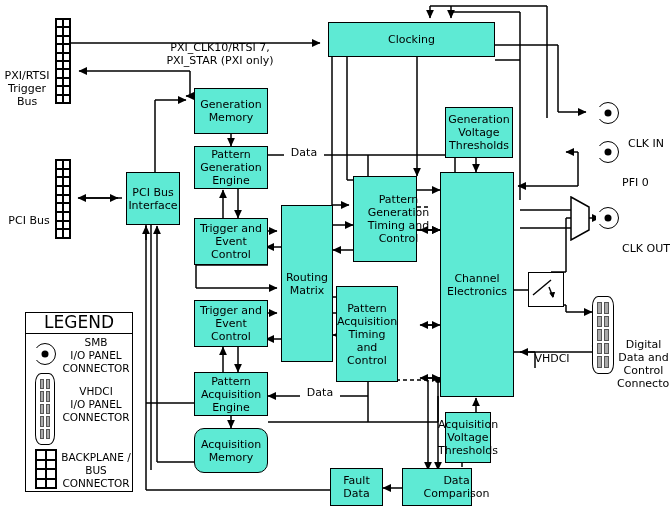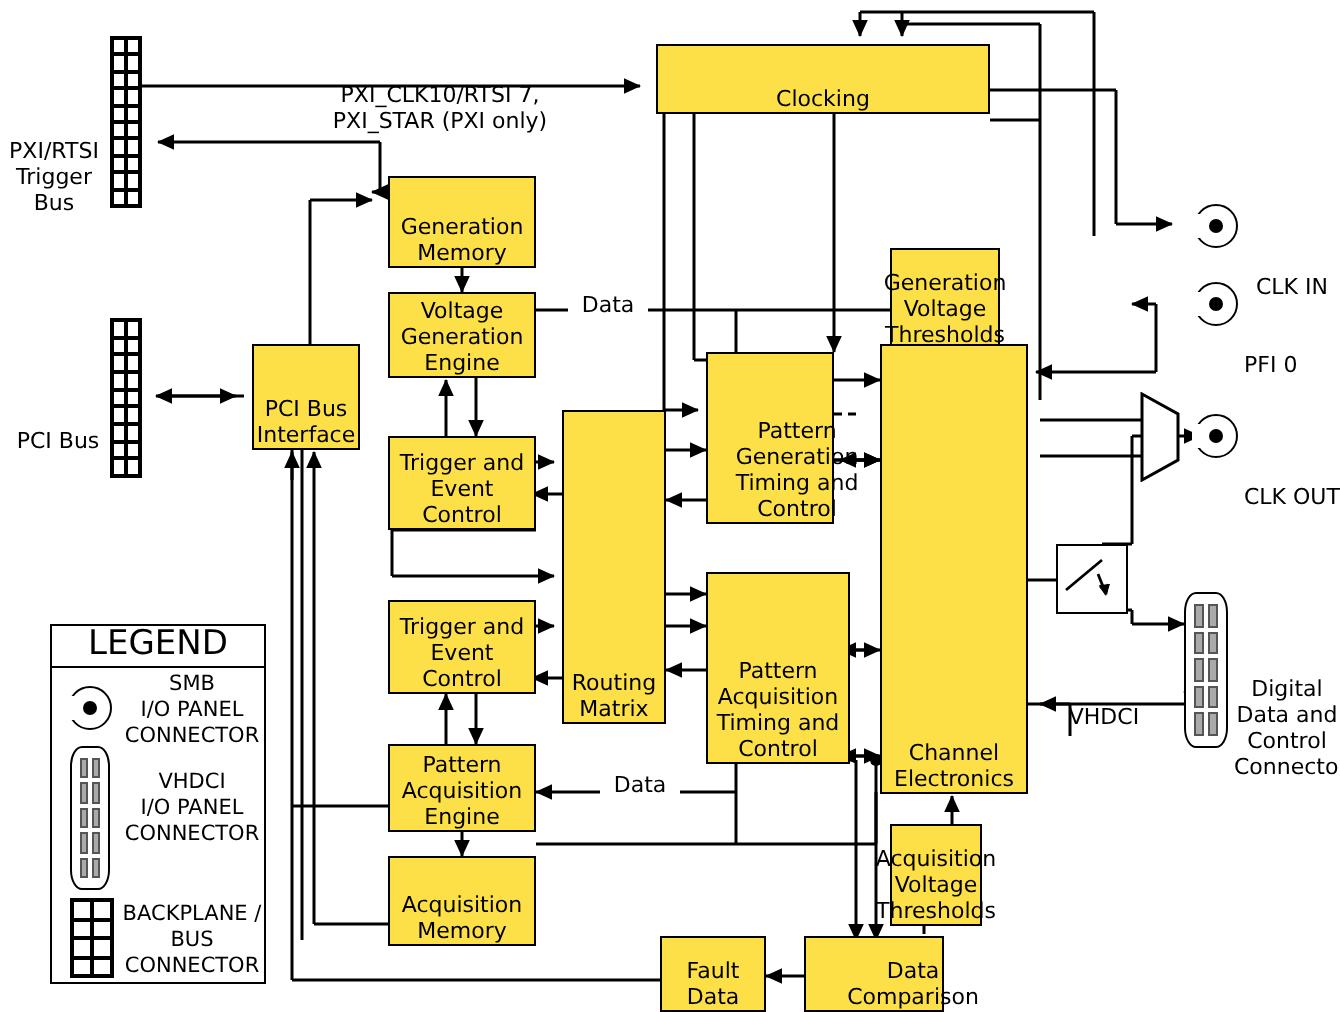--- a/index.html
+++ b/index.html
@@ -17,24 +17,24 @@
   }
   #wires {
     position: absolute;
     left: 0; top: 0;
     width: 670px;
     height: 506px;
   }
   .box {
     position: absolute;
     border: 1.6px solid #000;
-    background: #fde047;
+    background: #5eead4;
     box-sizing: border-box;
     display: flex;
-    align-items: flex-end;
+    align-items: center;
     justify-content: center;
     text-align: center;
     font-size: 11px;
     line-height: 13px;
     color: #000;
     z-index: 5;
   }
   .lbl {
     position: absolute;
     font-size: 11px;
@@ -337,56 +337,56 @@
 
   <div class="box" style="left:328px; top:22px; width:167px; height:35px;">
     <span>Clocking</span>
   </div>
 
   <div class="box" style="left:194px; top:88px; width:74px; height:46px;">
     <span>Generation Memory</span>
   </div>
 
   <div class="box" style="left:194px; top:146px; width:74px; height:43px;">
-    <span>Voltage Generation Engine</span>
+    <span>Pattern Generation Engine</span>
   </div>
 
   <div class="box" style="left:194px; top:218px; width:74px; height:47px;">
     <span>Trigger and Event Control</span>
   </div>
 
   <div class="box" style="left:194px; top:300px; width:74px; height:47px;">
     <span>Trigger and Event Control</span>
   </div>
 
   <div class="box" style="left:194px; top:372px; width:74px; height:44px;">
     <span>Pattern Acquisition Engine</span>
   </div>
 
-  <div class="box" style="left:194px; top:428px; width:74px; height:45px;">
+  <div class="box" style="left:194px; top:428px; width:74px; height:45px;border-radius:10px;">
     <span>Acquisition Memory</span>
   </div>
 
   <div class="box" style="left:126px; top:172px; width:54px; height:53px;">
     <span>PCI Bus Interface</span>
   </div>
 
   <div class="box" style="left:281px; top:205px; width:52px; height:157px;">
     <span>Routing Matrix</span>
   </div>
 
   <div class="box" style="left:353px; top:176px; width:64px; height:86px;padding-left:27px;">
     <span>Pattern Generation Timing and Control</span>
   </div>
 
-  <div class="box" style="left:353px; top:286px; width:72px; height:96px;">
+  <div class="box" style="left:336px; top:286px; width:62px; height:96px;">
     <span>Pattern Acquisition Timing and Control</span>
   </div>
 
-  <div class="box" style="left:445px; top:124px; width:55px; height:51px;">
+  <div class="box" style="left:445px; top:107px; width:68px; height:51px;">
     <span>Generation Voltage Thresholds</span>
   </div>
 
   <div class="box" style="left:445px; top:412px; width:46px; height:51px;">
     <span>Acquisition Voltage Thresholds</span>
   </div>
 
   <div class="box" style="left:330px; top:468px; width:53px; height:38px;">
     <span>Fault Data</span>
   </div>

